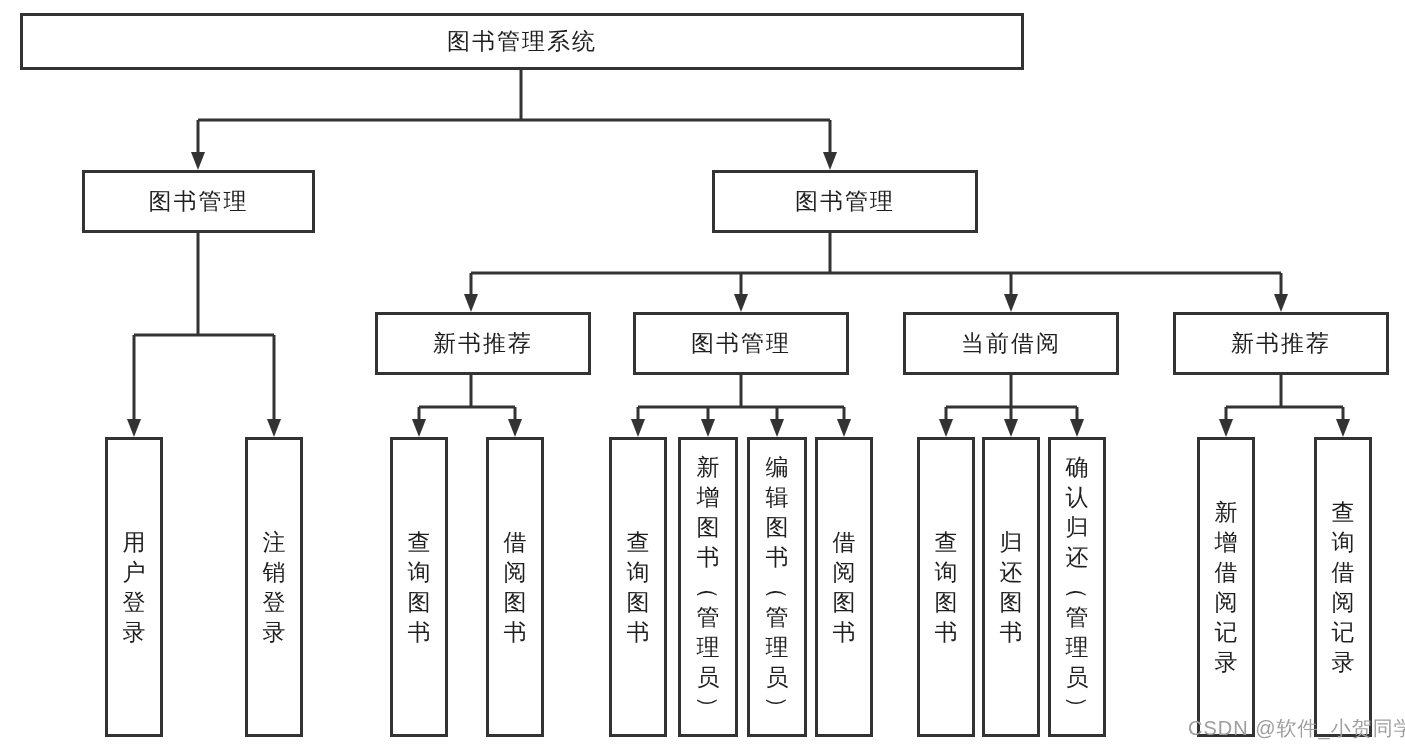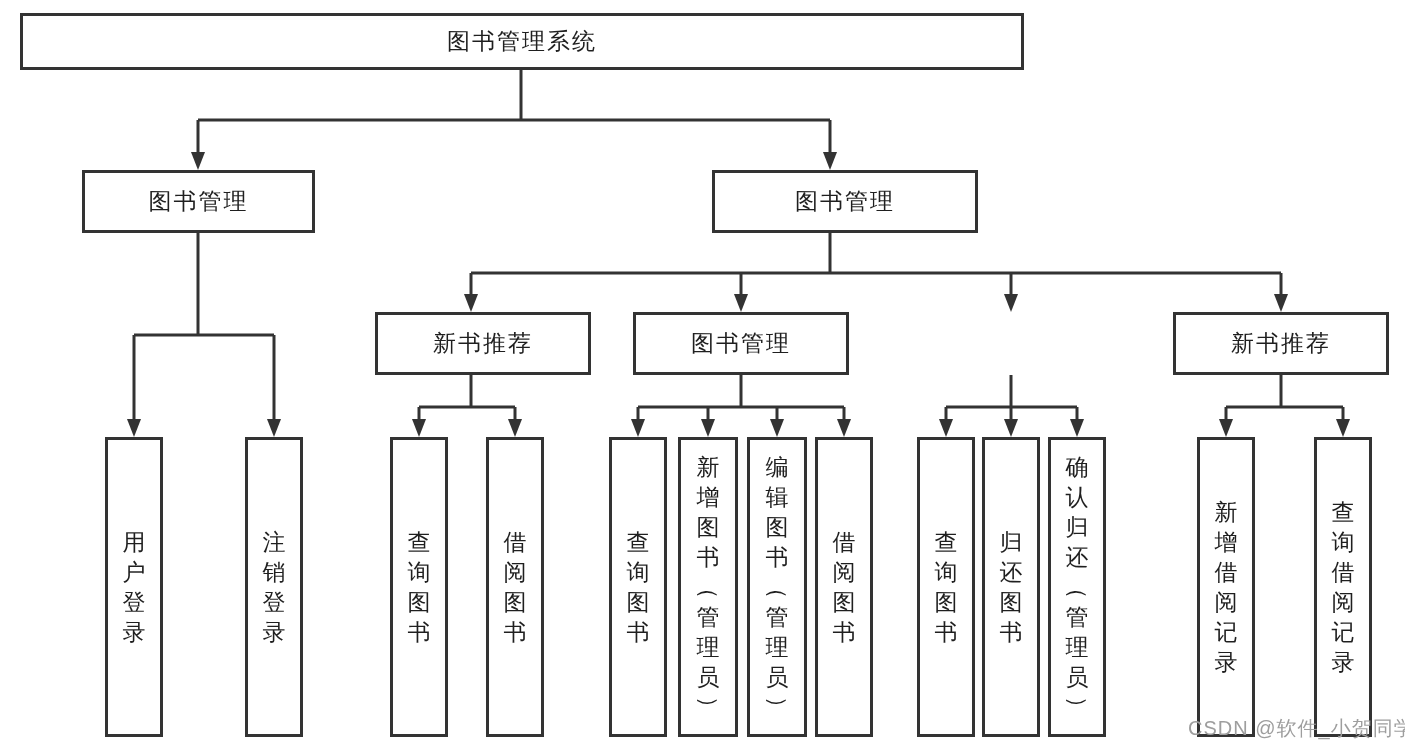--- a/index.html
+++ b/index.html
@@ -76,20 +76,21 @@
       </g>
   </svg>
 
   <div class="box root hlabel">图书管理系统</div>
 
   <div class="box l2 hlabel" style="left:82px;width:233px;">图书管理</div>
   <div class="box l2 hlabel" style="left:712px;width:266px;">图书管理</div>
 
   <div class="box l3 hlabel" style="left:363px;margin-left:12px;">新书推荐</div>
   <div class="box l3 hlabel" style="left:633px;">图书管理</div>
+  <div class="box l3 hlabel" style="left:903px;">当前借阅</div>
   <div class="box l3 hlabel" style="left:1173px;">新书推荐</div>
 
   <div class="box leaf vtext" style="left:105px;">
       <span>用</span>
       <span>户</span>
       <span>登</span>
       <span>录</span>
     </div>
   <div class="box leaf vtext" style="left:245px;">
       <span>注</span>

